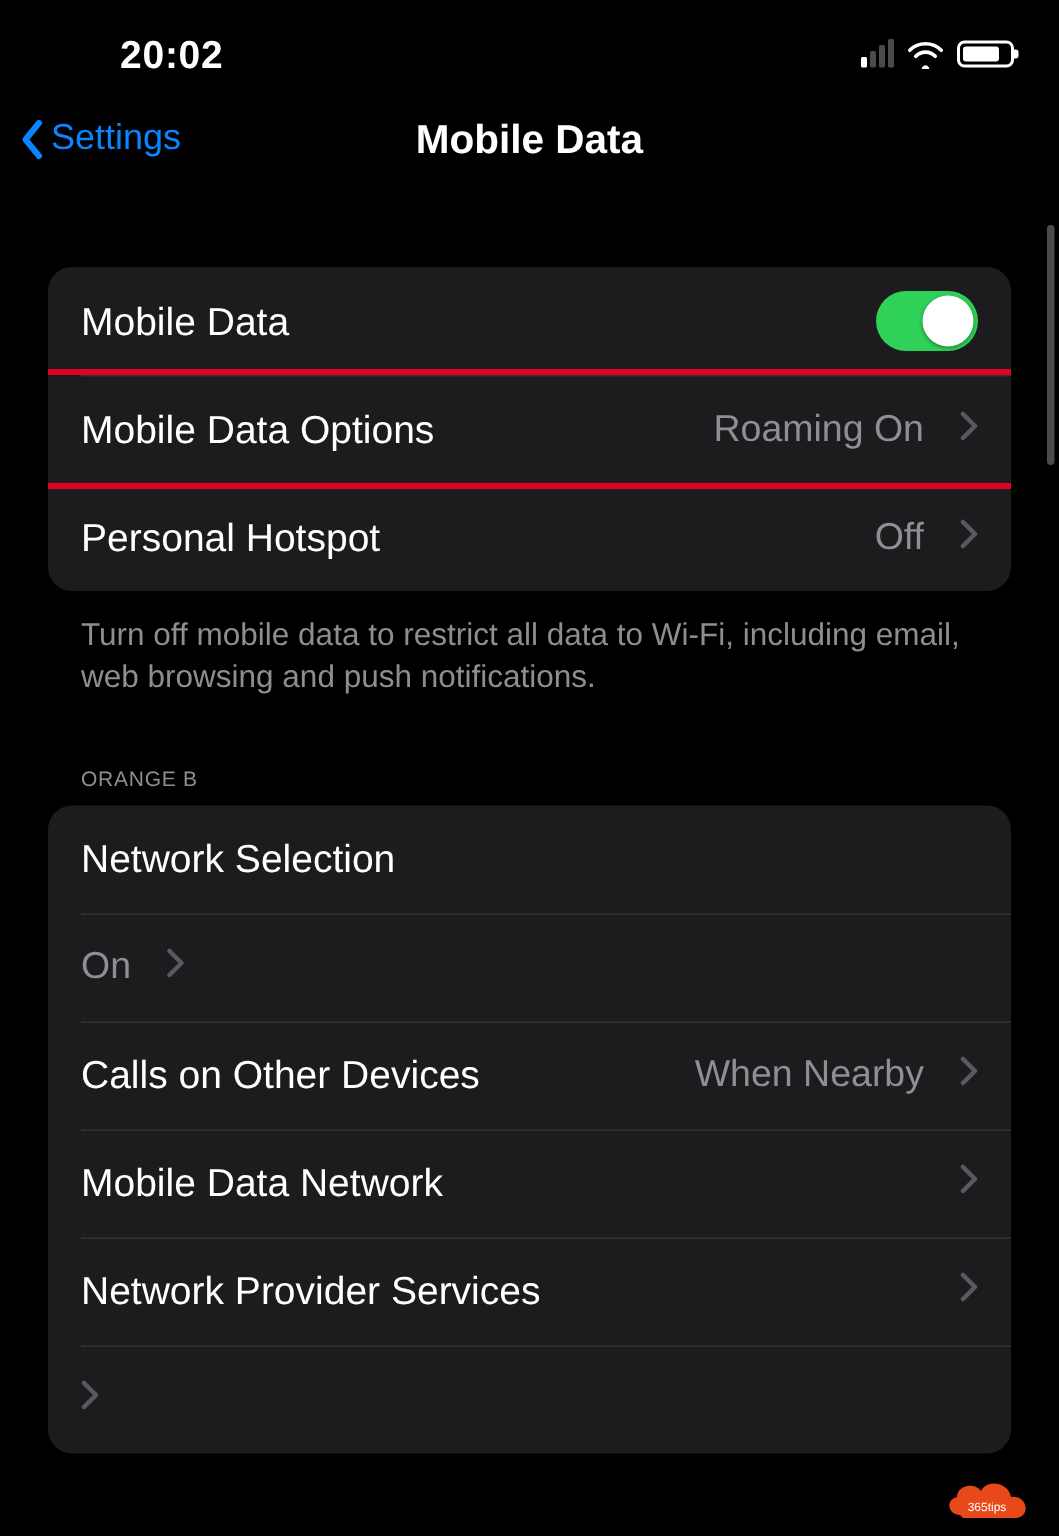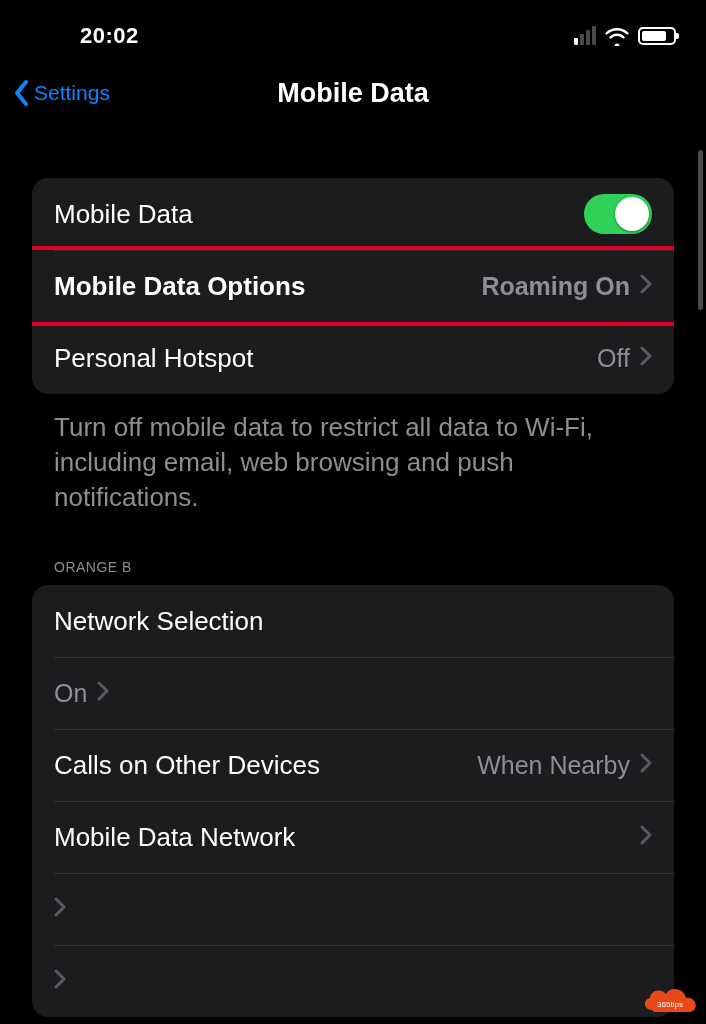--- a/index.html
+++ b/index.html
@@ -15,21 +15,21 @@
 
   
   .status-bar {
     display: flex;
     justify-content: space-between;
     align-items: center;
     padding: 14px 30px 0 30px;
     height: 58px;
   }
   .status-time {
-    font-size: 22px;
+    font-size: 26px;
     font-weight: 600;
     letter-spacing: 0.5px;
     margin-left: 50px;
   }
   .status-right {
     display: flex;
     align-items: center;
     gap: 8px;
   }
   .signal-bars {
@@ -80,23 +80,22 @@
   .nav-header {
     position: relative;
     height: 70px;
     display: flex;
     align-items: center;
   }
   .back-link {
     position: absolute;
     left: 12px;
     color: #0a84ff;
-    font-size: 21px;
-    display: flex;
-    align-items: center;
+    font-size: 24px;
+    display: flex;
     gap: 2px;
   }
   .back-chevron svg { display:block; }
   .page-title {
     margin: 0 auto;
     font-size: 27px;
     font-weight: 600;
   }
 
   
@@ -125,21 +124,21 @@
     height:1px;
     background:#333336;
   }
   .row-label {
     font-size: 26px;
     color: #fff;
   }
   .row-right {
     display:flex;
     align-items:center;
-    gap:10px;
+    gap:24px;
   }
   .row-value {
     font-size: 25px;
     color: #8e8e93;
   }
   .chevron {
     color:#5a5a5e;
   }
   
   .red-rect {
@@ -162,21 +161,21 @@
     top: 3px;
     width: 34px;
     height: 34px;
     background: #fff;
     border-radius: 50%;
     box-shadow: 0 1px 3px rgba(0,0,0,0.4);
   }
 
   .group-footer {
     color: #8d8d92;
-    font-size: 26px;
+    font-size: 21px;
     line-height: 1.35;
     padding: 16px 22px 0 22px;
   }
 
   .group-header {
     color: #8d8d92;
     font-size: 14px;
     padding: 0 22px 10px 22px;
     margin-top: 44px;
     letter-spacing: 0.5px;
@@ -187,21 +186,21 @@
     right: 3px;
     top: 150px;
     width: 5px;
     height: 160px;
     background: #4b4b4e;
     border-radius: 3px;
   }
 
   .watermark {
     position: absolute;
-    right: 4px;
+    right: 16px;
     bottom: 4px;
     width: 62px;
     height: 40px;
   }
   .watermark svg { display:block; }
 
 </style>
 </head>
 <body>
 
@@ -244,21 +243,21 @@
 <div class="content">
 
   <div class="group" style="position:relative;">
     <div class="row">
       <span class="row-label">Mobile Data</span>
       <div class="toggle">
         <div class="toggle-knob"></div>
       </div>
     </div>
 
-    <div class="row" style="position:relative;font-weight:bold;">
+    <div class="row" style="position:relative;">
       <span class="row-label">Mobile Data Options</span>
       <div class="row-right">
         <span class="row-value">Roaming On</span>
         <span class="chevron">
           <svg width="12" height="20" viewBox="0 0 12 20">
               <polyline points="2,2 10,10 2,18" fill="none" stroke="#5a5a5e" stroke-width="3" stroke-linecap="round" stroke-linejoin="round"></polyline>
             </svg>
         </span>
       </div>
       <div class="red-rect" style="left:-6px; right:-4px; top:-4px; bottom:-4px;"></div>
@@ -309,20 +308,21 @@
       <span class="row-label">Mobile Data Network</span>
       <div class="row-right">
         <span class="chevron">
           <svg width="12" height="20" viewBox="0 0 12 20">
               <polyline points="2,2 10,10 2,18" fill="none" stroke="#5a5a5e" stroke-width="3" stroke-linecap="round" stroke-linejoin="round"></polyline>
             </svg>
         </span>
       </div>
     </div>
     <div class="row">
+      <span class="row-label">Network Provider Services</span>
       <div class="row-right">
         <span class="chevron">
           <svg width="12" height="20" viewBox="0 0 12 20">
               <polyline points="2,2 10,10 2,18" fill="none" stroke="#5a5a5e" stroke-width="3" stroke-linecap="round" stroke-linejoin="round"></polyline>
             </svg>
         </span>
       </div>
     </div>
     <div class="row">
       <div class="row-right">

